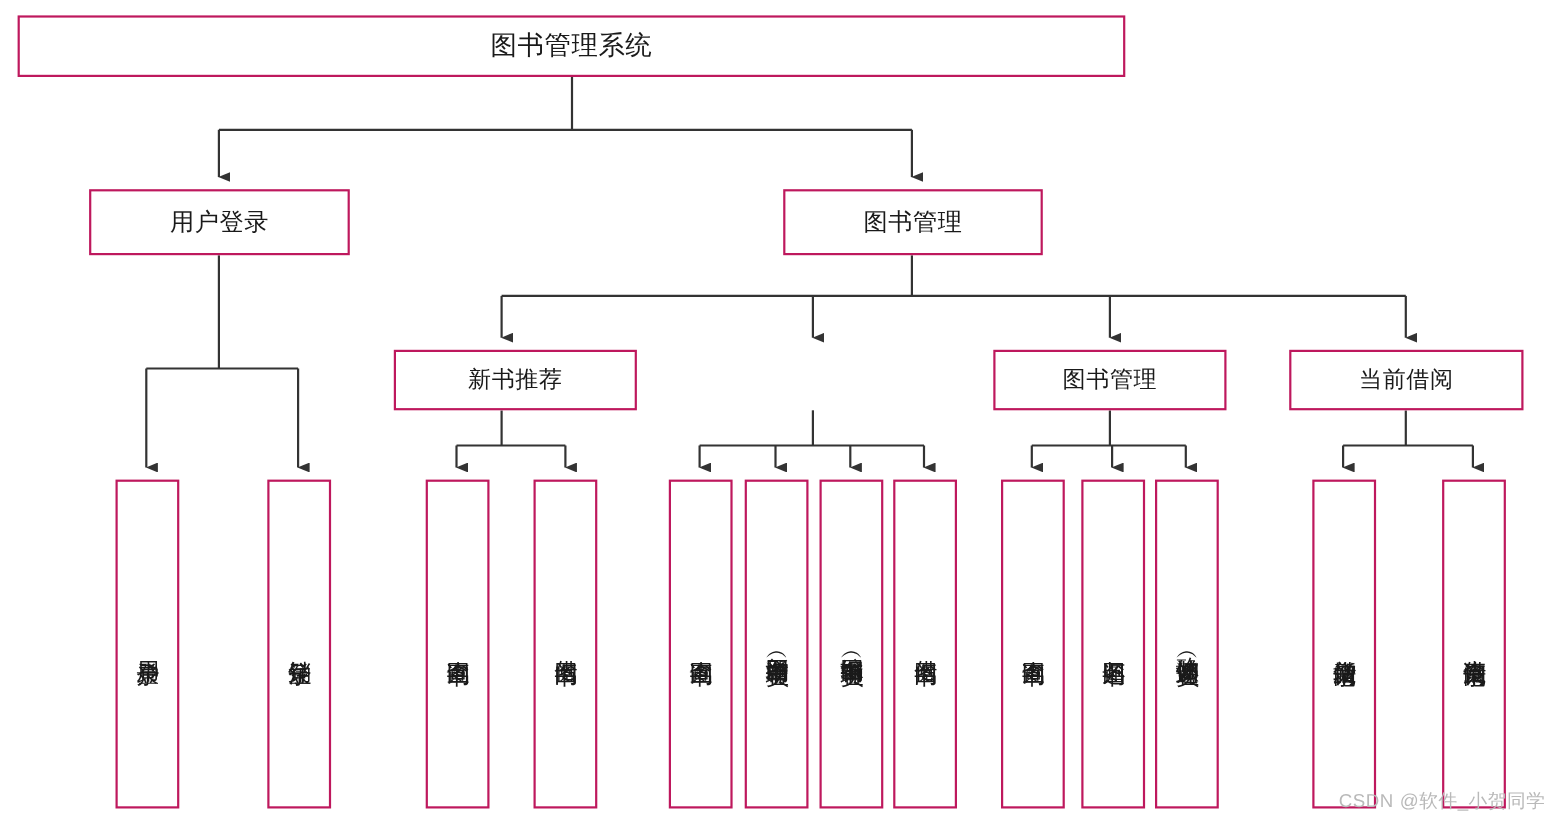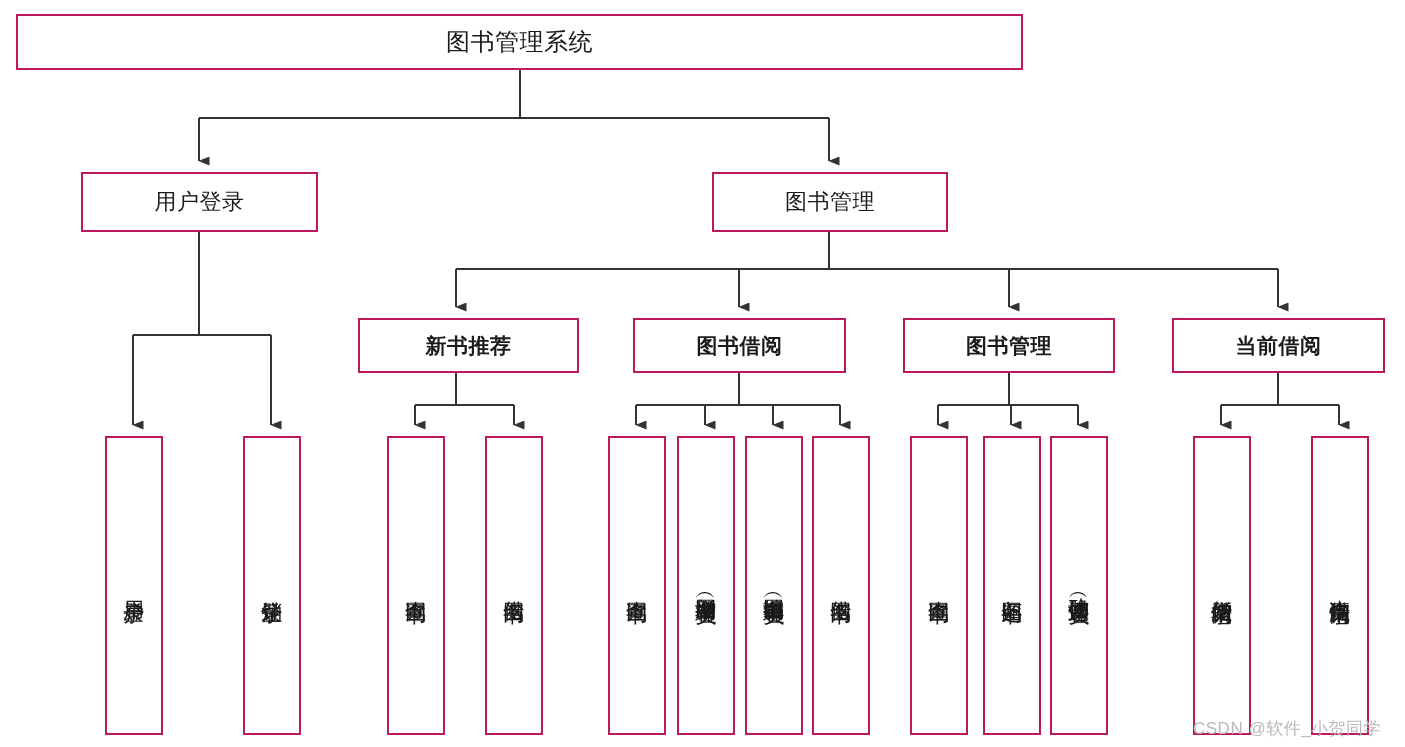--- a/index.html
+++ b/index.html
@@ -37,21 +37,21 @@
   }
   .node-label {
     display: block;
     text-align: center;
     line-height: 1.22;
     letter-spacing: 0.5px;
   }
   .node.root { }
   .node.root .node-label { font-size: 24px; }
   .node.branch .node-label { font-size: 22px; }
-  .node.sub .node-label { font-size: 21px; font-weight: bold; }
+  .node.sub .node-label { font-size: 21px; }
   .node.leaf {
     align-items: center;
     justify-content: center;
     padding: 6px 0;
   }
   .node.leaf .node-label {
     writing-mode: vertical-rl;
     text-orientation: upright;
     font-size: 21px;
     line-height: 1.30;
@@ -121,23 +121,20 @@
   <div class="node branch" style="left: 81px; top: 172px; width: 237px; height: 60px;">
     <span class="node-label">用户登录</span>
   </div>
   <div class="node branch" style="left: 712px; top: 172px; width: 236px; height: 60px;">
     <span class="node-label">图书管理</span>
   </div>
 
   <div class="node sub" style="left: 358px; top: 318px; width: 221px; height: 55px;">
     <span class="node-label">新书推荐</span>
   </div>
-  <div class="node sub" style="left: 633px; top: 318px; width: 213px; height: 55px;">
-    <span class="node-label">图书借阅</span>
-  </div>
   <div class="node sub" style="left: 903px; top: 318px; width: 212px; height: 55px;">
     <span class="node-label">图书管理</span>
   </div>
   <div class="node sub" style="left: 1172px; top: 318px; width: 213px; height: 55px;">
     <span class="node-label">当前借阅</span>
   </div>
 
   <div class="node leaf" style="left: 105px; top: 436px; width: 58px; height: 299px;">
     <span class="node-label">用户登录</span>
   </div>
@@ -171,15 +168,15 @@
   <div class="node leaf" style="left: 1050px; top: 436px; width: 58px; height: 299px;">
     <span class="node-label">确认归还（管理员）</span>
   </div>
   <div class="node leaf" style="left: 1193px; top: 436px; width: 58px; height: 299px;">
     <span class="node-label">新增借阅记录</span>
   </div>
   <div class="node leaf" style="left: 1311px; top: 436px; width: 58px; height: 299px;">
     <span class="node-label">查询借阅记录</span>
   </div>
 
-  <div id="watermark" style="left: 1193px; top: 717px; color: rgb(185, 185, 185);">CSDN @软件_小贺同学</div>
+  <div id="watermark" style="left: 1193px; top: 717px; color: rgb(185, 185, 185); padding-left: 24px;">CSDN @软件_小贺同学</div>
 
 </div>
 
 </body></html>

